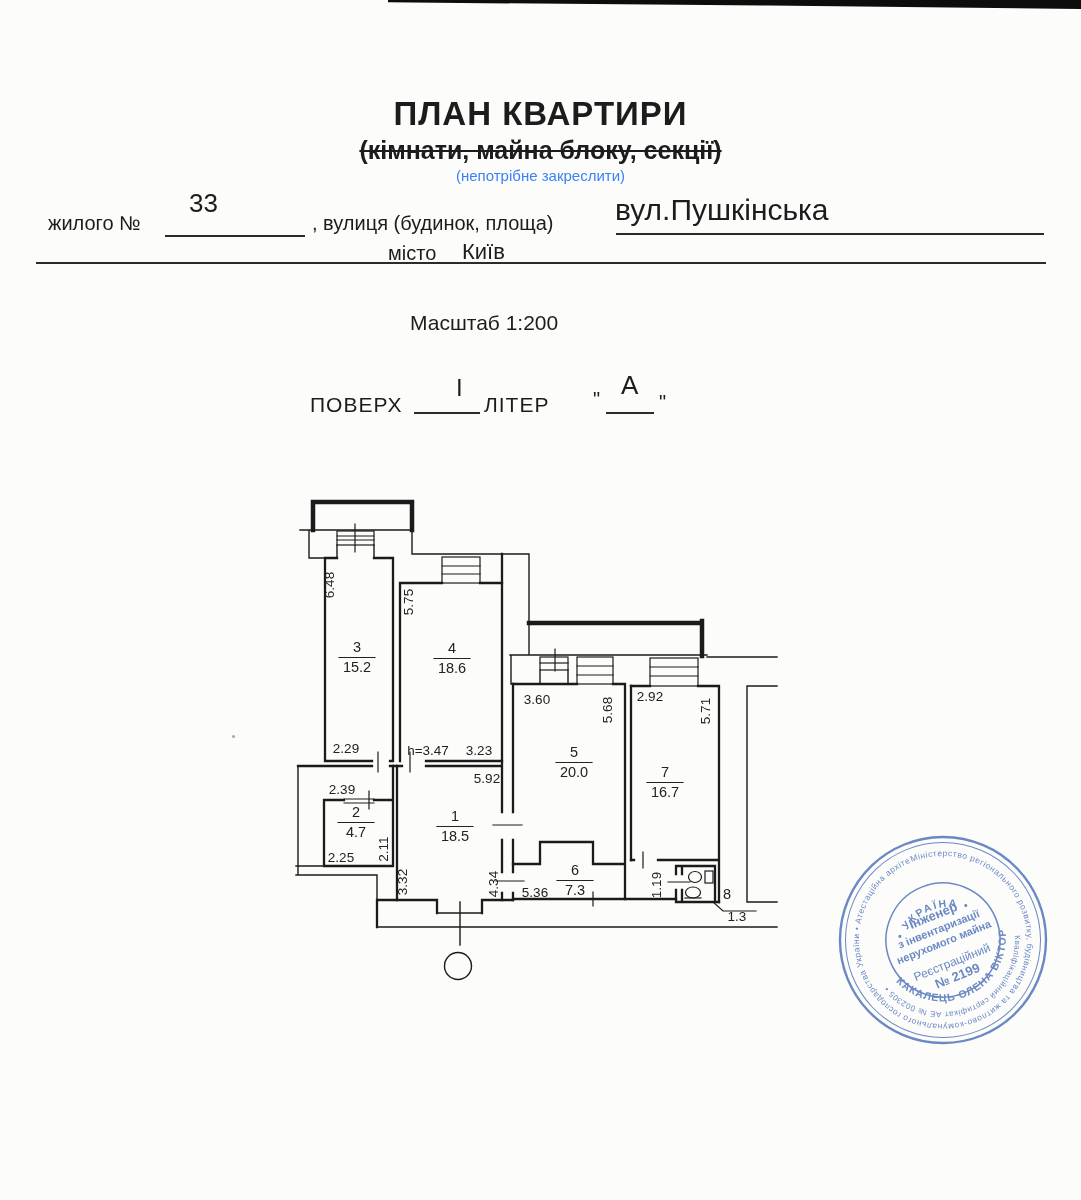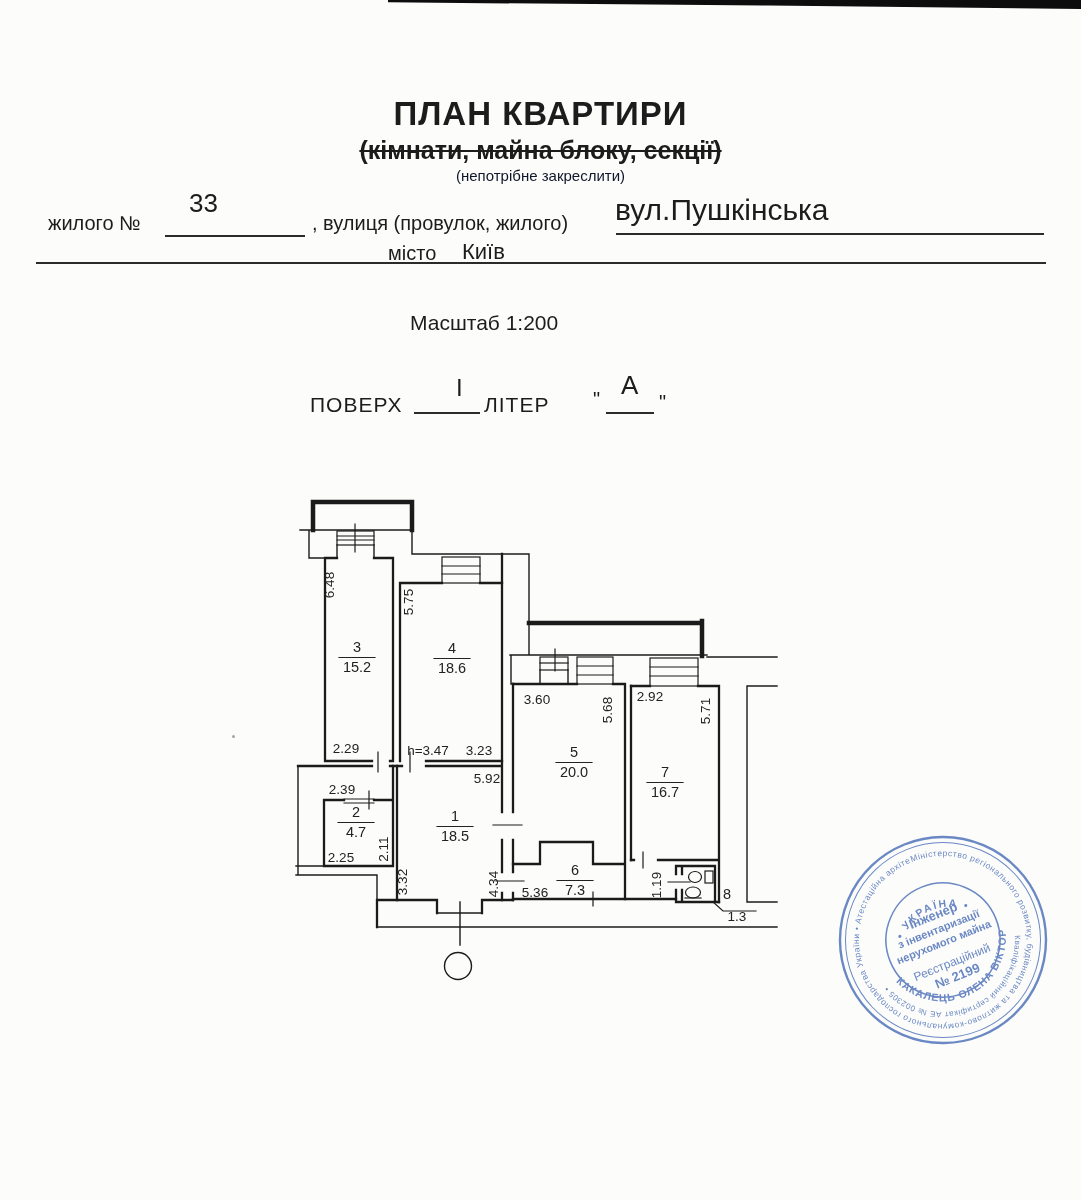--- a/index.html
+++ b/index.html
@@ -3,21 +3,21 @@
 <meta charset="utf-8">
 <style>
   html,body{margin:0;padding:0;background:#e8e8e8;}
   #page{position:relative;width:1081px;height:1200px;background:#fcfcfb;overflow:hidden;
         font-family:"Liberation Sans",sans-serif;color:#1c1c1c;}
   .abs{position:absolute;}
   .ctr{left:0;width:1081px;text-align:center;}
   .title{top:95px;font-size:33px;font-weight:bold;letter-spacing:1px;}
   .subtitle{top:136px;font-size:25px;font-weight:bold;text-decoration:line-through;
             text-decoration-thickness:2px;}
-  .note{top:167px;font-size:15px;color:#0f172a;}
+  .note{top:167px;font-size:15px;color:#3b82f6;}
   .lbl{font-size:20px;}
   .val{font-size:24px;}
   .uline{border-bottom:2px solid #2b2b2b;height:0;}
   .scale{top:311px;font-size:21px;}
   .floorlbl{font-size:21px;letter-spacing:1px;text-align:center;}
   .quote{font-size:20px;}
   .topstrip{left:388px;top:0;width:693px;height:9px;background:#0d0d0d;
             clip-path:polygon(0 0,100% 0,100% 100%,55% 62%,0 26%);}
   .speck{left:232px;top:735px;width:3px;height:3px;background:#8f8f8f;border-radius:50%;opacity:.8;}
   svg text{font-family:"Liberation Sans",sans-serif;}
@@ -31,21 +31,21 @@
   <div class="abs topstrip"></div>
   <div class="abs speck"></div>
 
   <div class="abs ctr title">ПЛАН КВАРТИРИ</div>
   <div class="abs ctr subtitle">(кімнати, майна блоку, секції)</div>
   <div class="abs ctr note">(непотрібне закреслити)</div>
 
   <div class="abs lbl" style="left:48px;top:212px">жилого №</div>
   <div class="abs val" style="left:189px;top:188px;font-size:26px">33</div>
   <div class="abs uline" style="left:165px;top:235px;width:140px"></div>
-  <div class="abs lbl" style="left:312px;top:212px">, вулиця (провулок, жилого)</div>
+  <div class="abs lbl" style="left:312px;top:212px">, вулиця (будинок, площа)</div>
   <div class="abs val" style="left:615px;top:193px;font-size:30px">вул.Пушкінська</div>
   <div class="abs uline" style="left:616px;top:233px;width:428px"></div>
 
   <div class="abs lbl" style="left:388px;top:242px">місто</div>
   <div class="abs val" style="left:462px;top:239px;font-size:22px">Київ</div>
   <div class="abs uline" style="left:36px;top:262px;width:1010px"></div>
 
   <div class="abs scale" style="left:410px">Масштаб 1:200</div>
 
   <div class="abs floorlbl" style="left:310px;top:393px">ПОВЕРХ</div>

